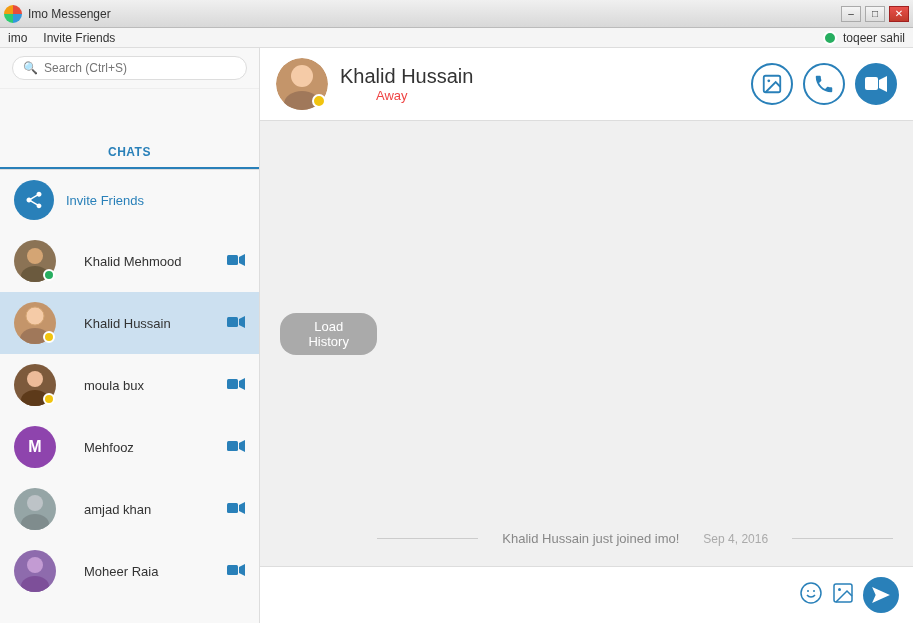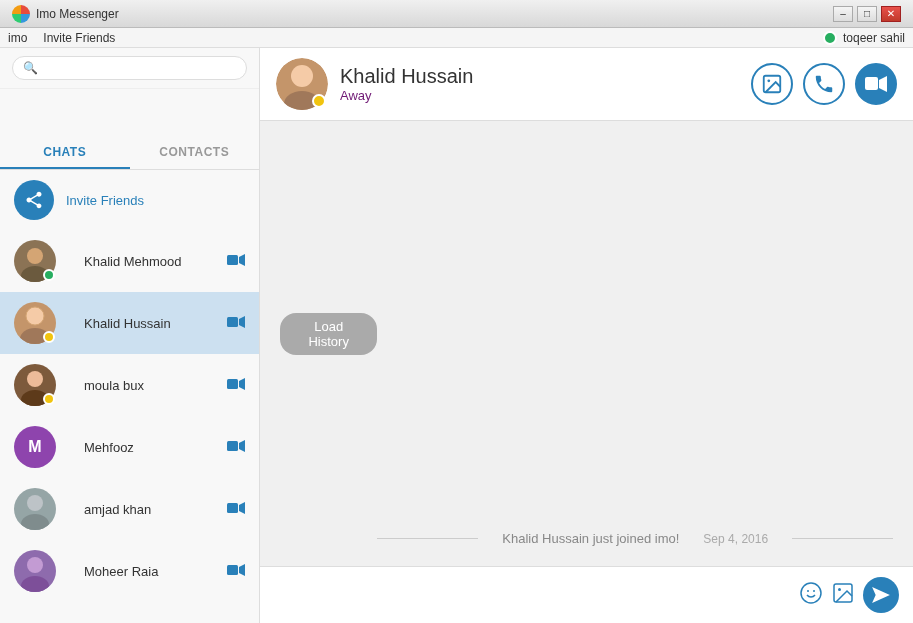--- a/index.html
+++ b/index.html
@@ -13,21 +13,21 @@
       flex-direction: column;
     }
 
     
     .title-bar {
       background: linear-gradient(to bottom, #f0f0f0, #d8d8d8);
       height: 28px;
       display: flex;
       align-items: center;
       justify-content: space-between;
-      padding: 0 12px;
+      padding: 0 4px;
       border-bottom: 1px solid #bbb;
       flex-shrink: 0;
     }
     .title-bar-left {
       display: flex;
       align-items: center;
       gap: 6px;
     }
     .title-bar-icon {
       width: 18px;
@@ -278,21 +278,22 @@
     .chat-user-info {
       flex: 1;
     }
     .chat-user-name {
       font-size: 20px;
       font-weight: 400;
       color: #333;
     }
     .chat-user-status {
       font-size: 13px;
-      color: #701a75;
+      color: #ef4444;
+      margin-left: 36px;
     }
     .chat-actions {
       display: flex;
       gap: 10px;
     }
     .action-btn {
       width: 42px;
       height: 42px;
       border-radius: 50%;
       border: 2px solid #2980b9;
@@ -419,26 +420,26 @@
   </div>
 </div>
 
 <div class="main-content">
 
   <div class="sidebar">
 
     <div class="search-bar">
       <div class="search-input-wrapper">
         <span class="search-icon-inner">🔍</span>
+        <input class="search-input" type="text" placeholder="Search (Ctrl+S)" style="">
       </div>
     </div>
 
     <div class="tabs">
       <div class="tab active">CHATS</div>
-      <div class="tab">CONTACTS</div>
     </div>
 
     <div class="contacts-list">
 
       <div class="invite-item">
         <div class="invite-avatar">
           <svg width="20" height="20" viewBox="0 0 24 24" fill="white">
             <path d="M18 16.08c-.76 0-1.44.3-1.96.77L8.91 12.7c.05-.23.09-.46.09-.7s-.04-.47-.09-.7l7.05-4.11c.54.5 1.25.81 2.04.81 1.66 0 3-1.34 3-3s-1.34-3-3-3-3 1.34-3 3c0 .24.04.47.09.7L8.04 9.81C7.5 9.31 6.79 9 6 9c-1.66 0-3 1.34-3 3s1.34 3 3 3c.79 0 1.5-.31 2.04-.81l7.12 4.16c-.05.21-.08.43-.08.65 0 1.61 1.31 2.92 2.92 2.92s2.92-1.31 2.92-2.92S19.61 16.08 18 16.08z"></path>
           </svg>
         </div>

